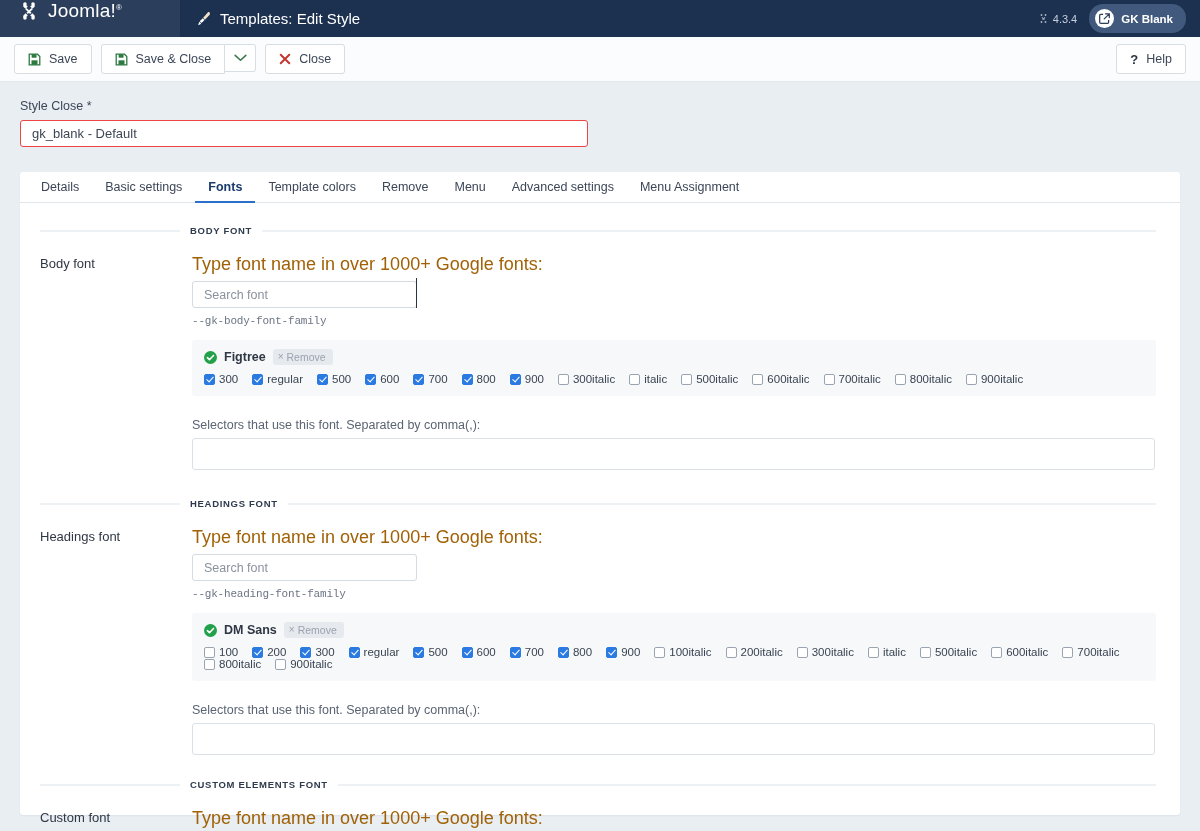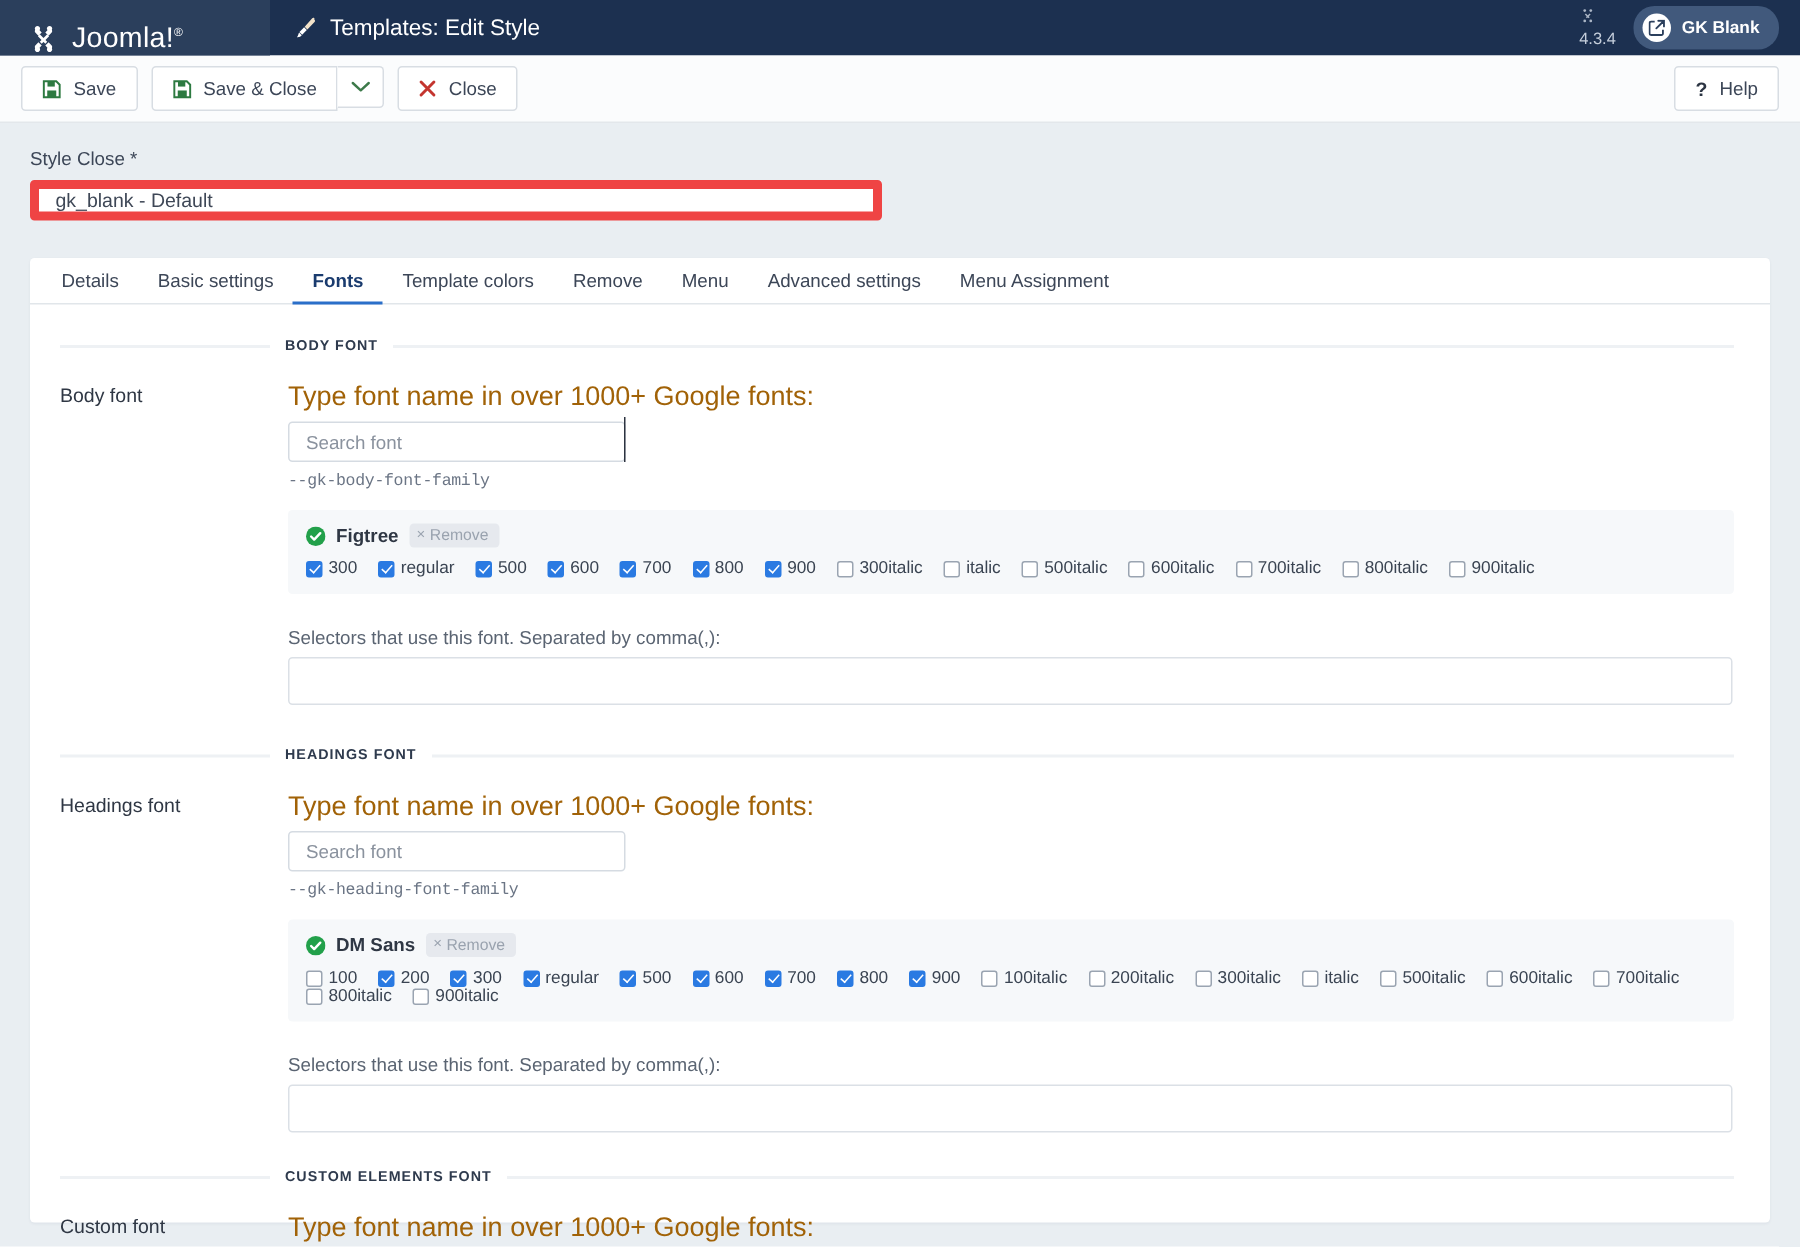--- a/index.html
+++ b/index.html
@@ -9,33 +9,33 @@
     background:#e9eef2;
     font-family:"Liberation Sans", sans-serif;
     font-size:13px;
     color:#22293a;
     overflow:hidden;
   }
 
   
   .header { display:flex; height:37px; background:#1c3050; align-items:stretch; }
   .brand {
-    width:180px; background:#2b3f5c; display:flex; align-items:flex-end;
+    width:180px; background:#2b3f5c; display:flex; align-items:flex-start;
     padding-left:18px; gap:8px;
   }
   .brand-mark { width:22px; height:22px; flex:0 0 auto; }
   .brand-text { color:#fff; font-size:19px; letter-spacing:.2px; font-weight:400; }
   .brand-text sup { font-size:8px; vertical-align:super; }
   .header-title {
     flex:1; display:flex; align-items:center; gap:9px; padding-left:16px;
     color:#ffffff; font-size:15px;
   }
   .brush-icon { width:15px; height:15px; display:block; }
   .header-right { display:flex; align-items:center; gap:12px; padding-right:14px; }
-  .ver { color:#c5cedb; font-size:11px; display:flex; align-items:flex-start; gap:4px;flex-direction:column; }
+  .ver { color:#c5cedb; font-size:11px; display:flex; align-items:flex-start; gap:4px; }
   .ver-mark { width:11px; height:11px; opacity:.85; }
   .site-btn {
     display:flex; align-items:center; gap:7px;
     background:#41597c; color:#fff; border-radius:14px;
     padding:5px 13px 5px 6px; font-size:11.5px; font-weight:bold;
     border:none; cursor:pointer;
   }
   .site-btn .circ {
     width:19px;height:19px;border-radius:50%;background:#fff;
     display:flex;align-items:center;justify-content:center;
@@ -58,21 +58,21 @@
   .split .caret {
     width:31px; padding:0; justify-content:center;
     border-radius:0 3px 3px 0; border-left:none;
   }
   .spacer { flex:1; }
 
   
   .stylename-wrap { padding:17px 0 0 20px; }
   .stylename-label { font-size:12.5px; color:#3c4657; margin-bottom:7px; }
   .stylename-input {
-    width:568px; height:27px; border:6px solid #ef4444; border-radius:3px;
+    width:568px; height:27px; border:1px solid #ef4444; border-radius:3px;
     background:#fff; font-size:13px; color:#3e4756; padding:0 11px;
     font-family:"Liberation Sans", sans-serif;
   }
 
   
   .panel {
     margin:25px 20px 0 20px; background:#fff; border-radius:3px;
     height:643px; box-shadow:0 1px 2px rgba(30,50,80,.06);
   }
   .tabs { display:flex; border-bottom:1px solid #e1e6ea; padding:0 8px; height:31px; }

